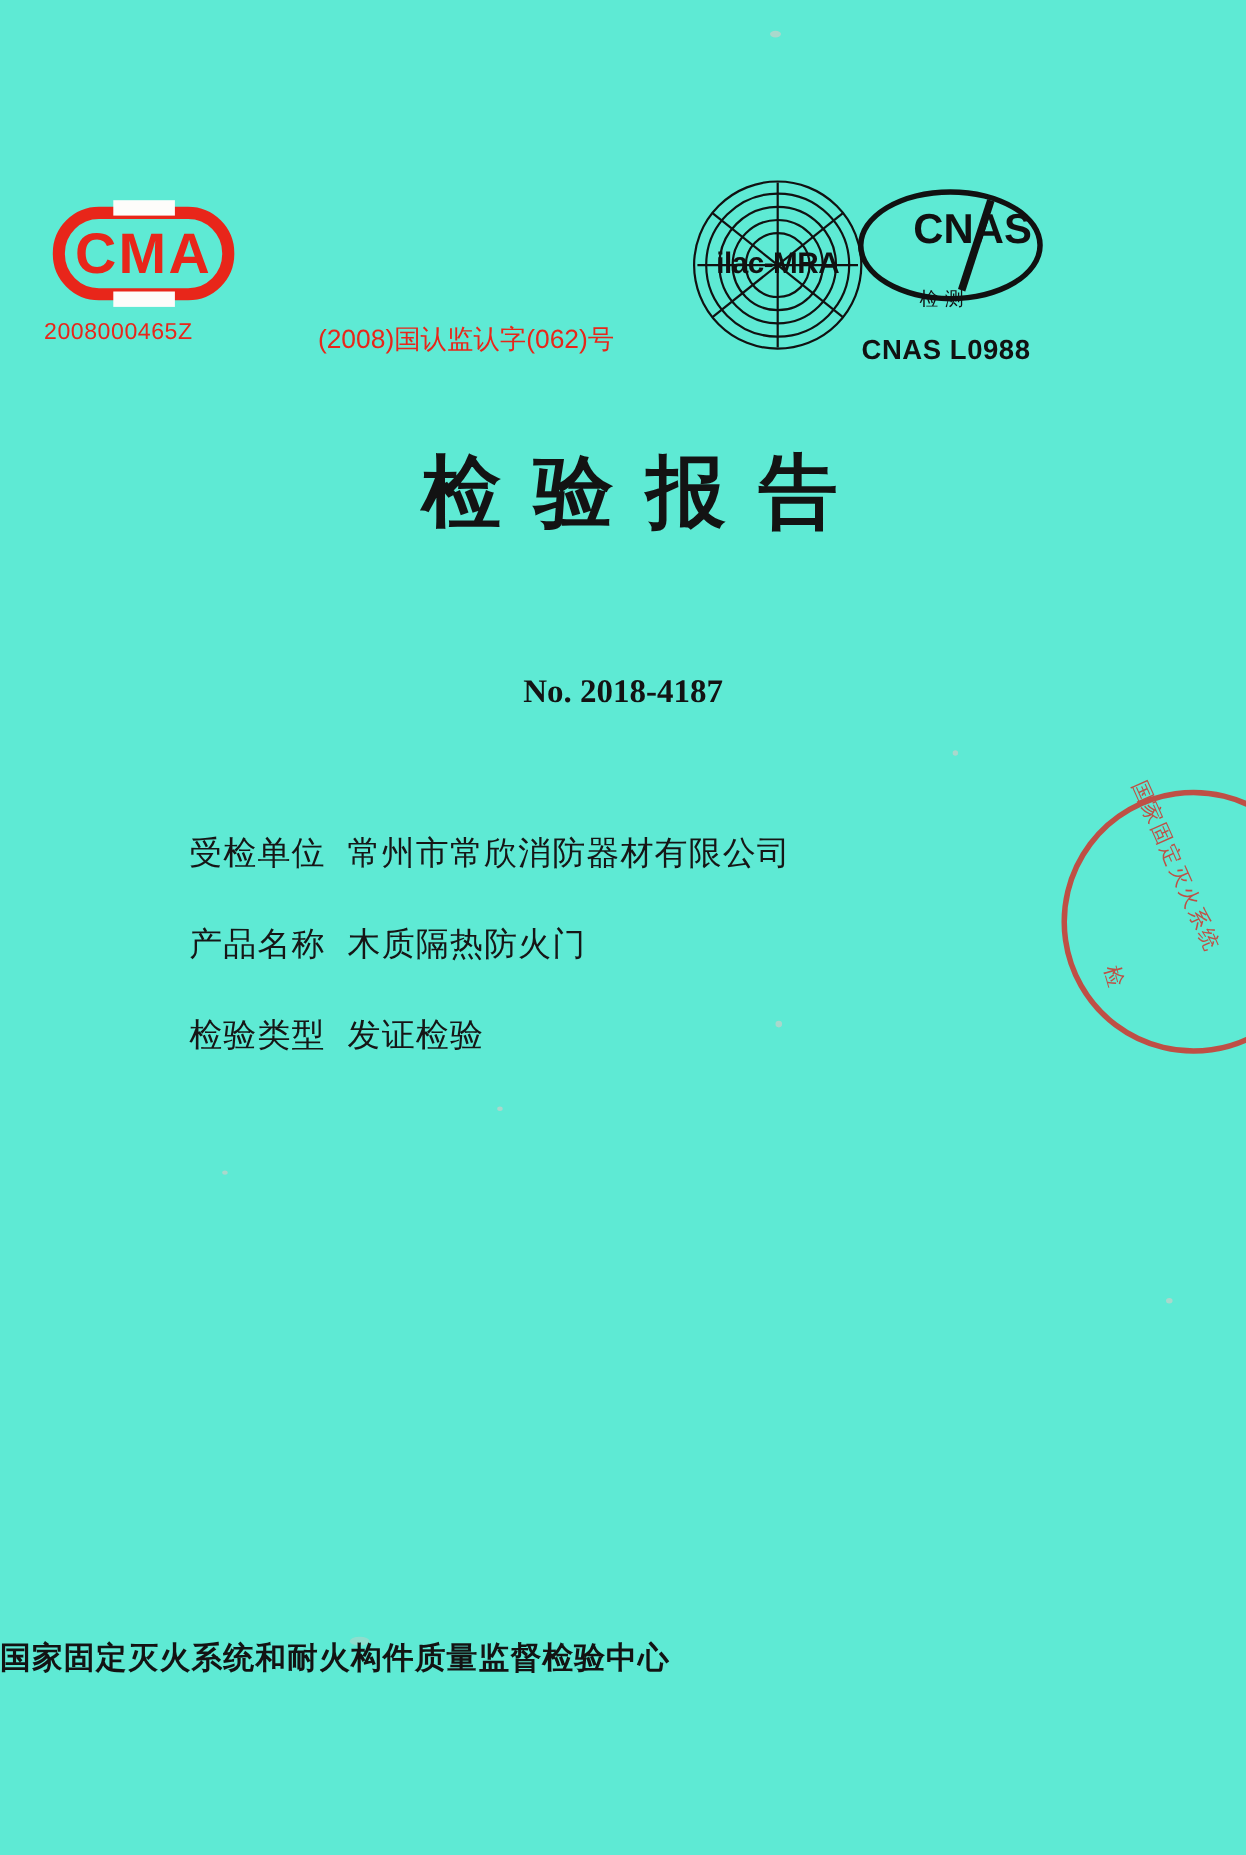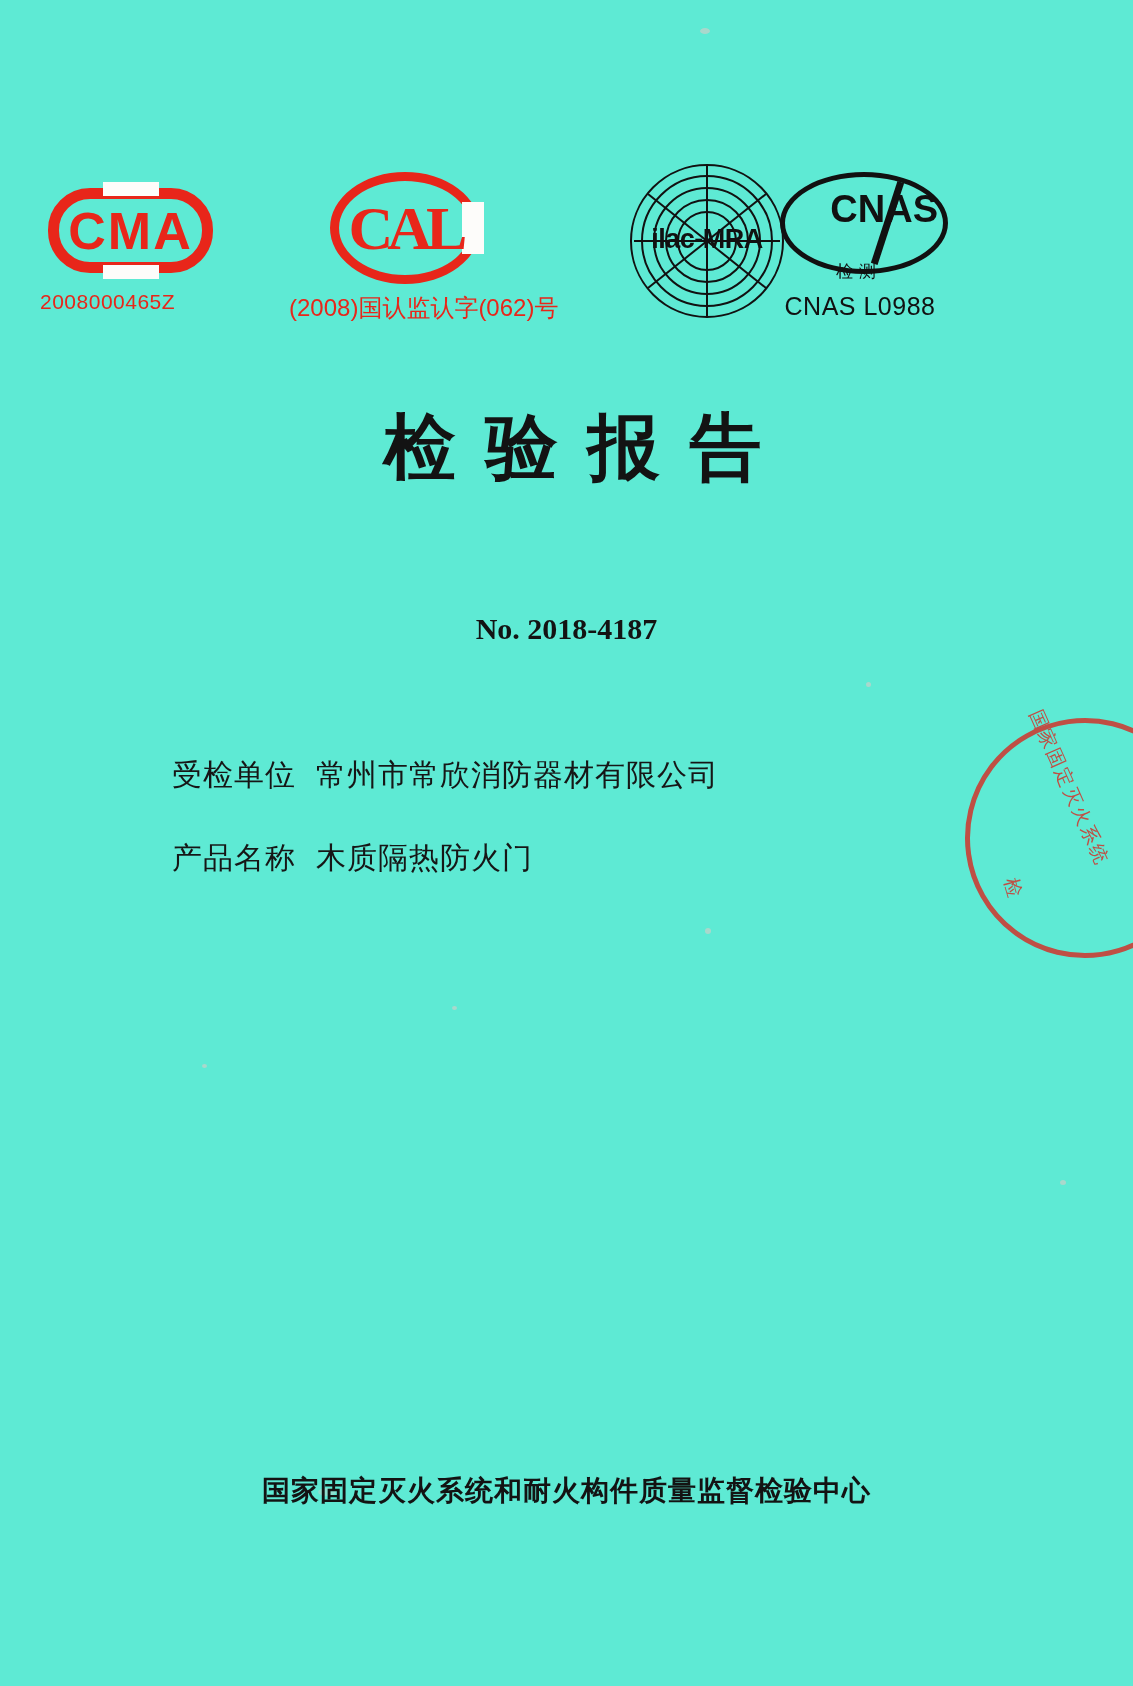--- a/index.html
+++ b/index.html
@@ -197,25 +197,25 @@
     width: 158px;
     text-align: center;
     font-family: "Liberation Sans", sans-serif;
     font-size: 17px;
     color: #111;
     letter-spacing: 6px;
   }
   .cnas-code {
     position: absolute;
     left: 770px;
-    top: 142px;
+    top: 154px;
     width: 180px;
     text-align: center;
     font-family: "Liberation Sans", sans-serif;
-    font-weight: normal;
+    font-weight: bold;
     font-size: 25px;
     color: #111;
     letter-spacing: 0.5px;
   }
 
   
   .doc-title {
     position: absolute;
     top: 400px;
     left: 6px;
@@ -262,24 +262,23 @@
   }
   .field-value {
     margin-left: 20px;
     letter-spacing: 1px;
     white-space: nowrap;
   }
 
   
   .footer {
     position: absolute;
-    bottom: 176px;
+    bottom: 160px;
     left: 0;
     width: 100%;
-    text-align: center;
     font-family: "DejaVu Sans", sans-serif;
     font-weight: bold;
     font-size: 28px;
     letter-spacing: 1px;
     color: #131313;
   }
 
   
   .seal {
     position: absolute;
@@ -332,25 +331,20 @@
   <div class="logo-row">
 
     <div class="cma">
       <div class="ring"></div>
       <div class="gap"></div>
       <div class="gap2"></div>
       <div class="txt">CMA</div>
     </div>
     <div class="cma-code">2008000465Z</div>
 
-    <div class="cal">
-      <div class="outer"></div>
-      <div class="notch"></div>
-      <div class="letters">CAL</div>
-    </div>
     <div class="cal-code">(2008)国认监认字(062)号</div>
 
     <div class="ilac">
       <svg width="158" height="158" viewBox="0 0 158 158" aria-hidden="true">
         <circle cx="79" cy="79" r="76" fill="none" stroke="#111" stroke-width="2"></circle>
         <g fill="none" stroke="#111" stroke-width="2">
           <path d="M79 14 A 58 58 0 0 1 79 144"></path>
           <path d="M79 26 A 46 46 0 0 1 79 132"></path>
           <path d="M79 38 A 34 34 0 0 1 79 120"></path>
           <path d="M79 50 A 22 22 0 0 1 79 108"></path>
@@ -382,20 +376,24 @@
 
   <div class="fields">
     <div class="field-row">
       <span class="field-label">受检单位</span>
       <span class="field-value">常州市常欣消防器材有限公司</span>
     </div>
     <div class="field-row">
       <span class="field-label">产品名称</span>
       <span class="field-value">木质隔热防火门</span>
     </div>
+    <div class="field-row">
+      <span class="field-label">检验类型</span>
+      <span class="field-value">发证检验</span>
+    </div>
   </div>
 
   <div class="seal">
     <div class="seal-text">
       <span class="st1">国家固定灭火系统</span>
       <span class="st2">检</span>
     </div>
   </div>
 
   <div class="footer">国家固定灭火系统和耐火构件质量监督检验中心</div>

